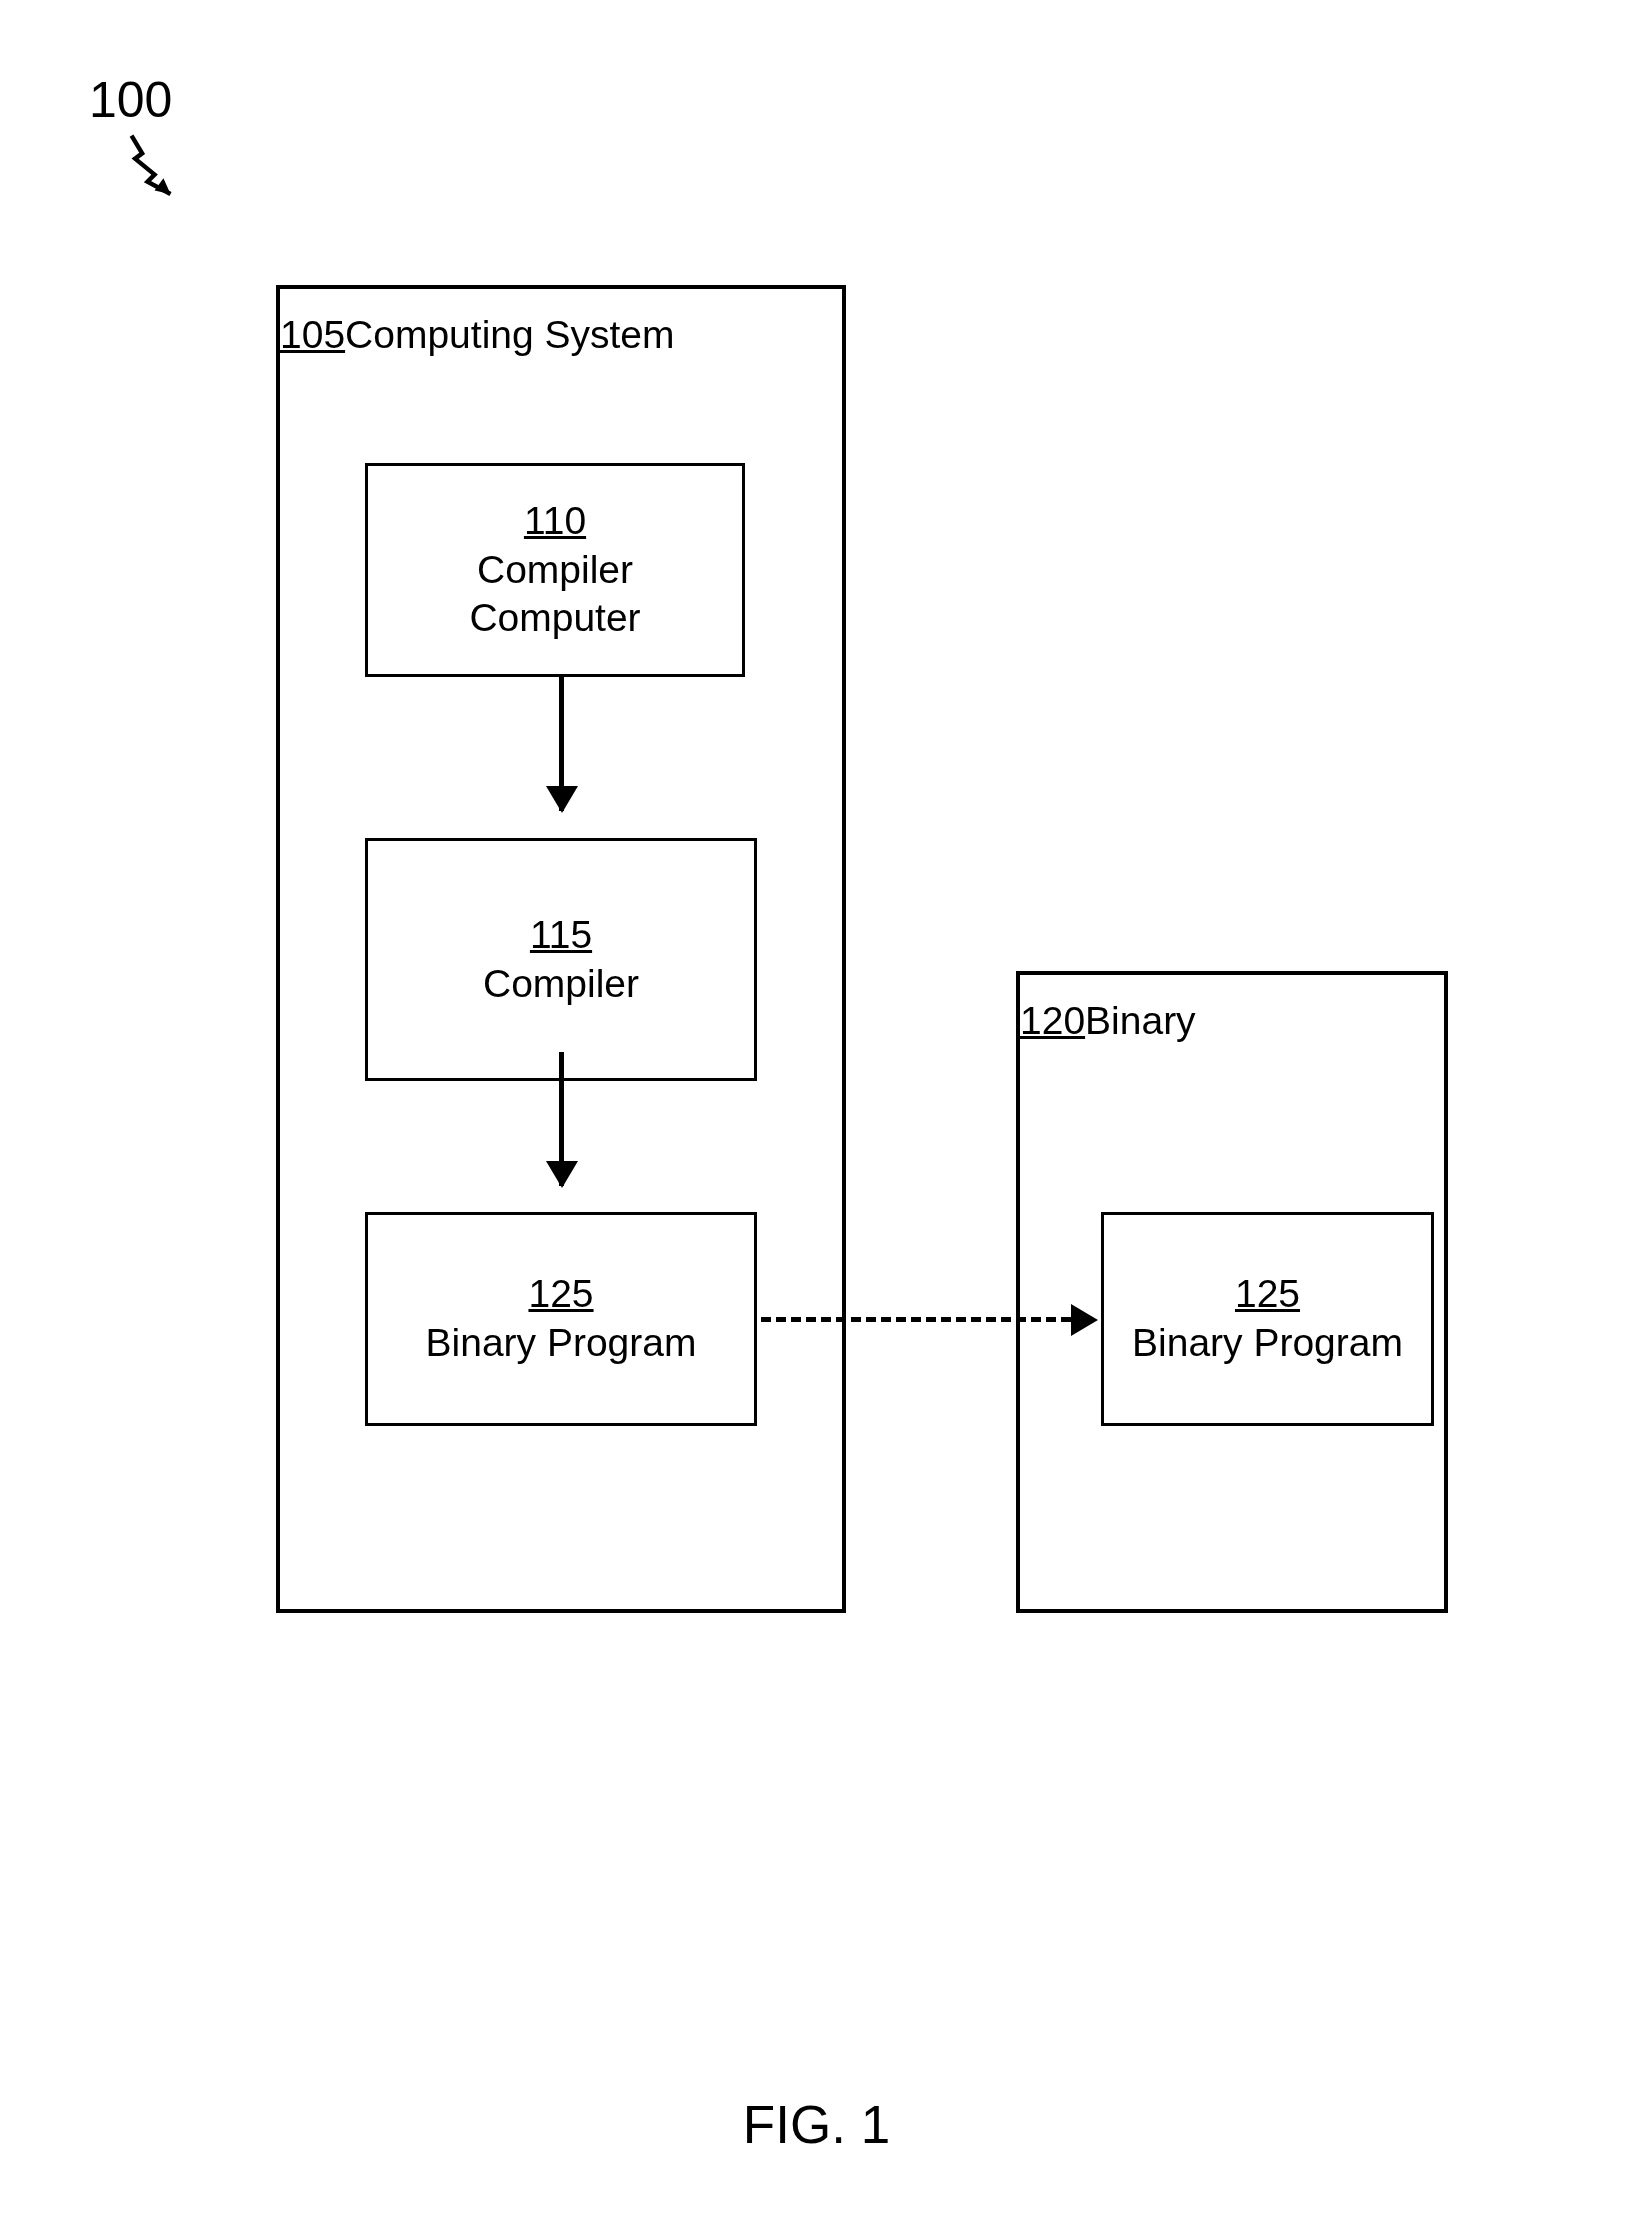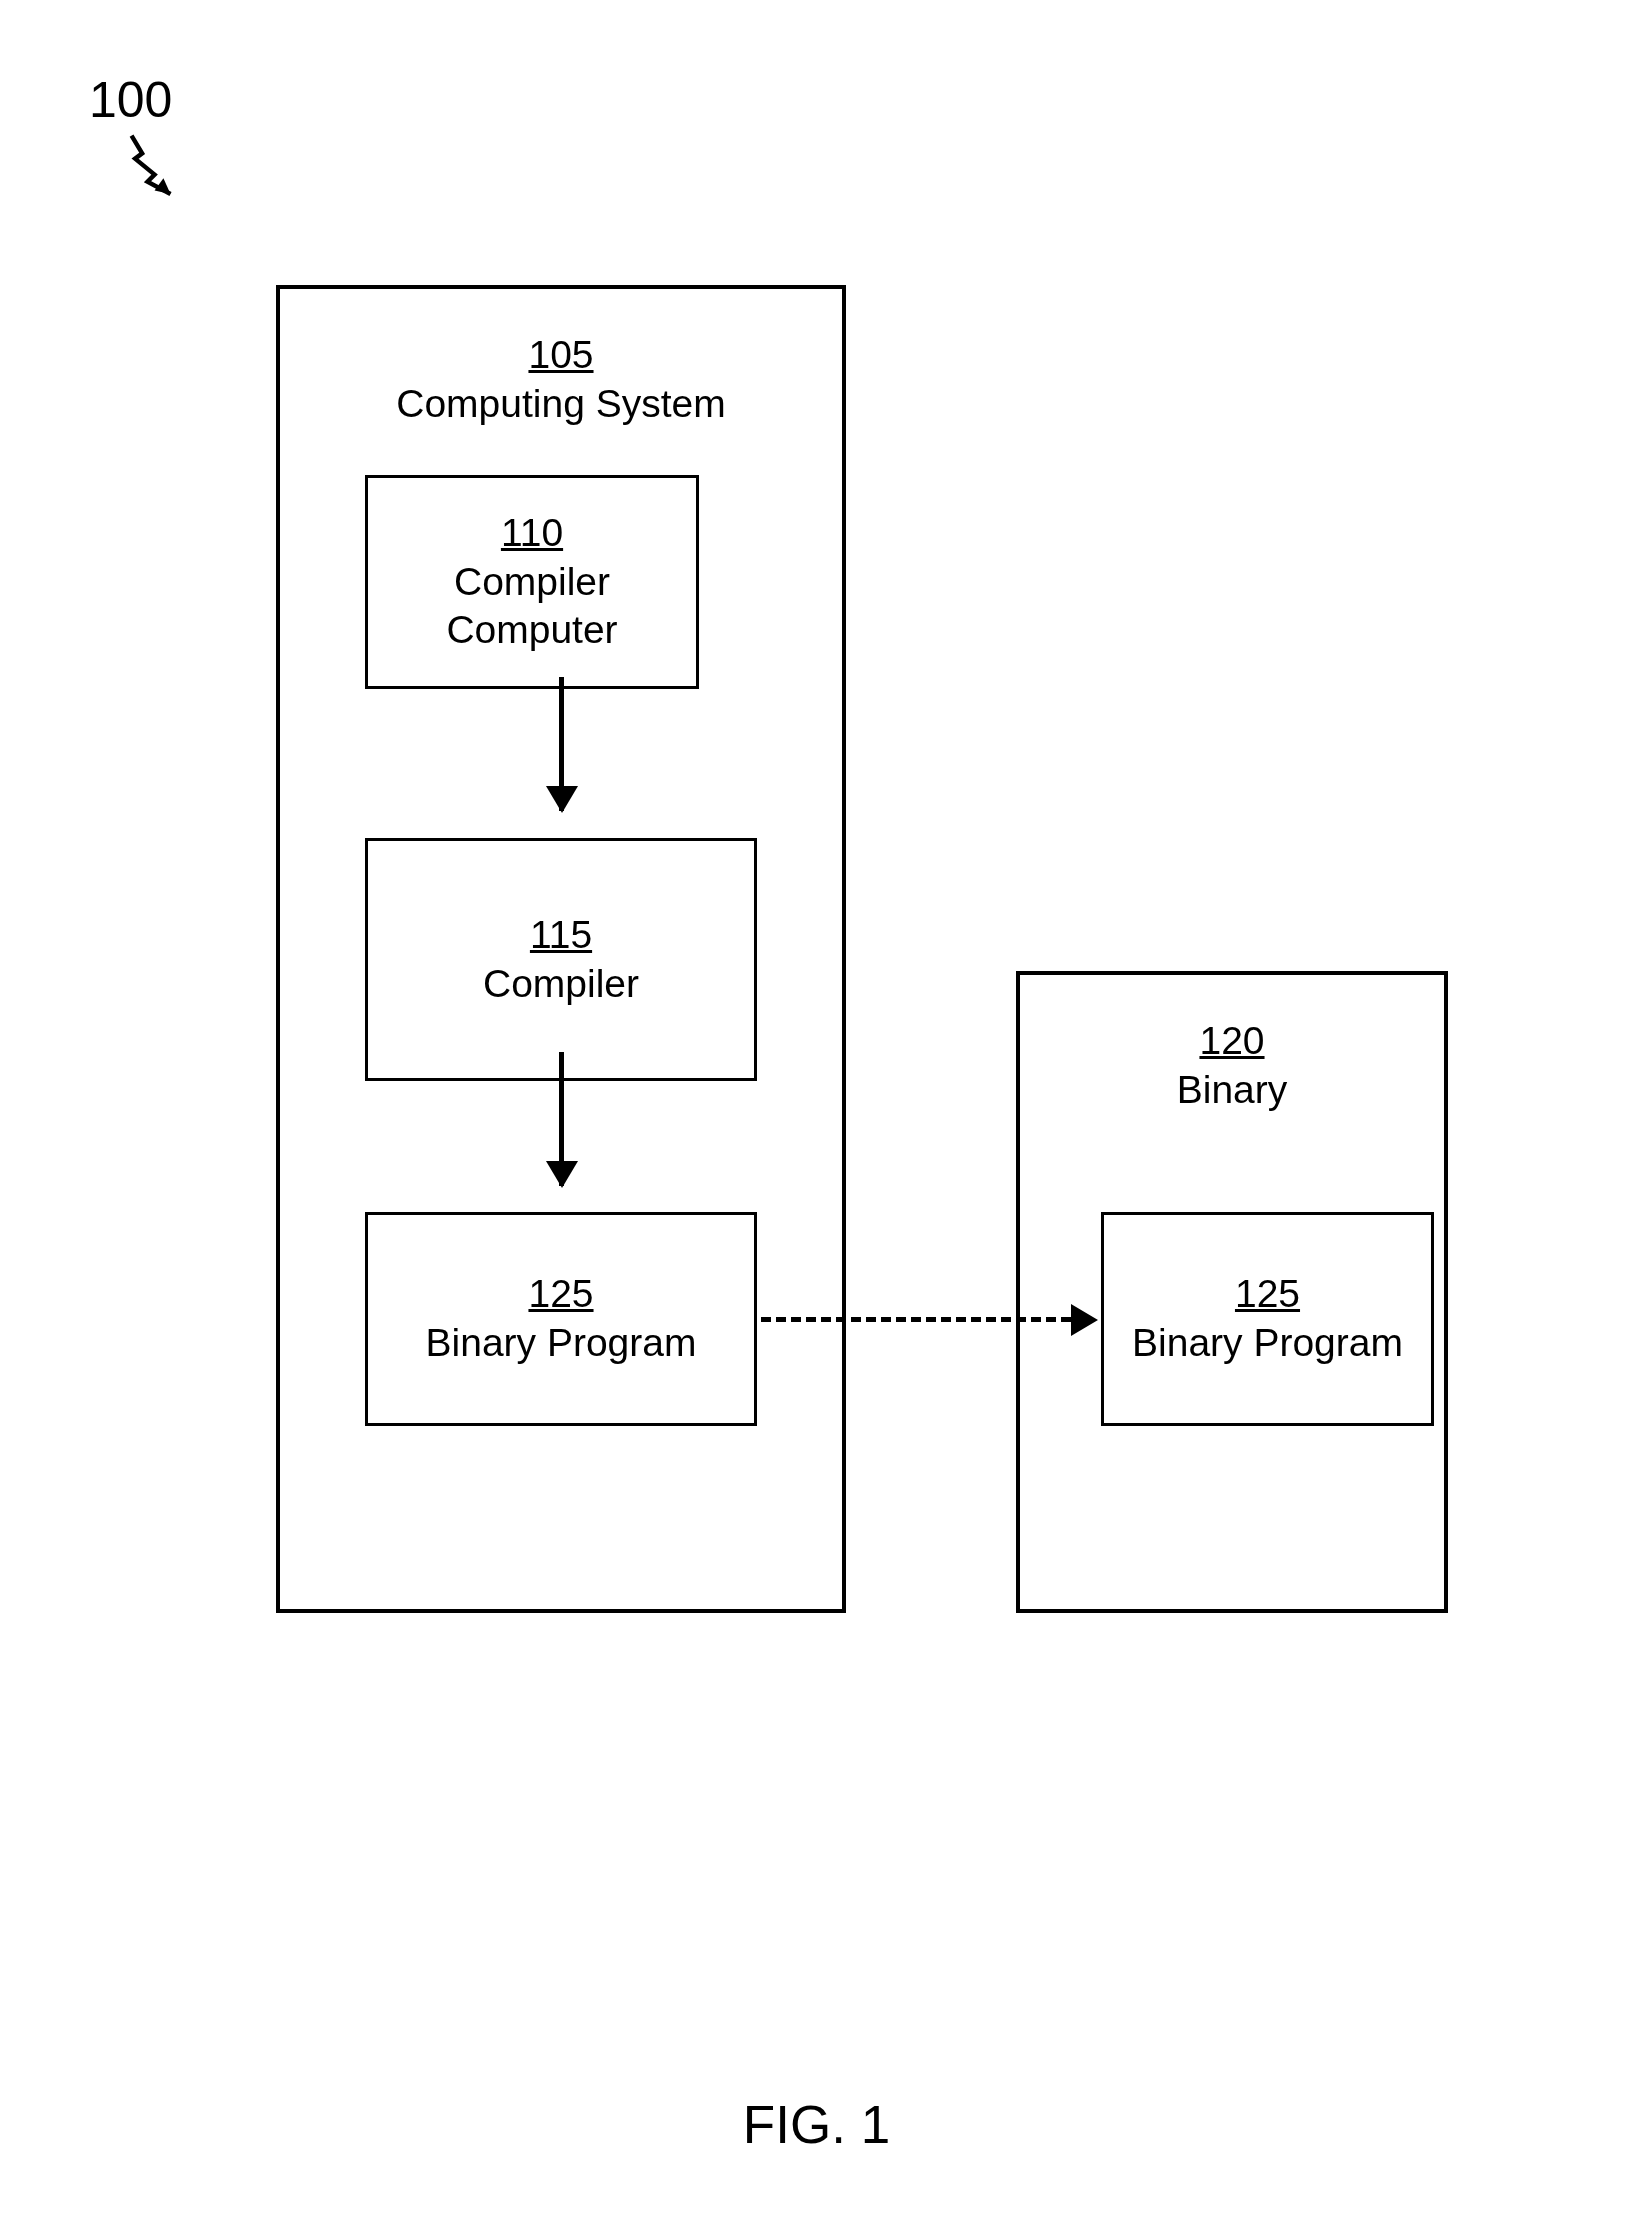--- a/index.html
+++ b/index.html
@@ -2,26 +2,26 @@
 <html style="font-size:14.3px"><head>
 <meta charset="utf-8">
 <style>
   html,body{margin:0;padding:0;background:#fff;font-family:Arial,Helvetica,sans-serif;color:#000}
   .page{position:relative;width:1645px;height:2234px}
   .ref-label{position:absolute;left:89px;top:71px;font-size:50px}
   .zigzag-arrow{position:absolute;left:128px;top:132px}
   .outer-box{position:absolute;border:4.5px solid #000;box-sizing:border-box}
   .left-outer{left:276px;top:285px;width:570px;height:1328px}
   .right-outer{left:1016px;top:971px;width:432px;height:642px}
-  .heading{display:flex;flex-direction:column;align-items:center;margin-top:42px;font-size:39px;line-height:1.25}
+  .heading{display:flex;flex-direction:row;align-items:center;margin-top:22px;font-size:39px;line-height:1.25}
   .heading .num{text-decoration:underline}
   .inner-box{position:absolute;border:3.6px solid #000;box-sizing:border-box;display:flex;flex-direction:column;align-items:center;justify-content:center;font-size:39px;line-height:1.25}
   .inner-box .num{text-decoration:underline}
   
-  .box-110{left:365px;top:475px;width:334px;height:214px}
+  .box-110{left:365px;top:463px;width:380px;height:214px}
   .box-115{left:365px;top:838px;width:392px;height:243px}
   .box-125a{left:365px;top:1212px;width:392px;height:214px}
   .box-125b{left:1101px;top:1212px;width:333px;height:214px}
   .v-arrow{position:absolute;width:5.3px;background:#000}
   .v-arrow::after{content:"";position:absolute;left:50%;bottom:-1.8px;transform:translateX(-50%);width:0;height:0;border-left:16px solid transparent;border-right:16px solid transparent;border-top:27px solid #000}
   .arrow1{left:559px;top:677px;height:134px}
   .arrow2{left:559px;top:1052px;height:134px}
   .dashed-line{position:absolute;border-top:5.3px dashed #000;height:0}
   .dash1{left:761px;top:1317px;width:310px}
   .dash-arrowhead{position:absolute;width:0;height:0;border-top:16px solid transparent;border-bottom:16px solid transparent;border-left:27px solid #000}

